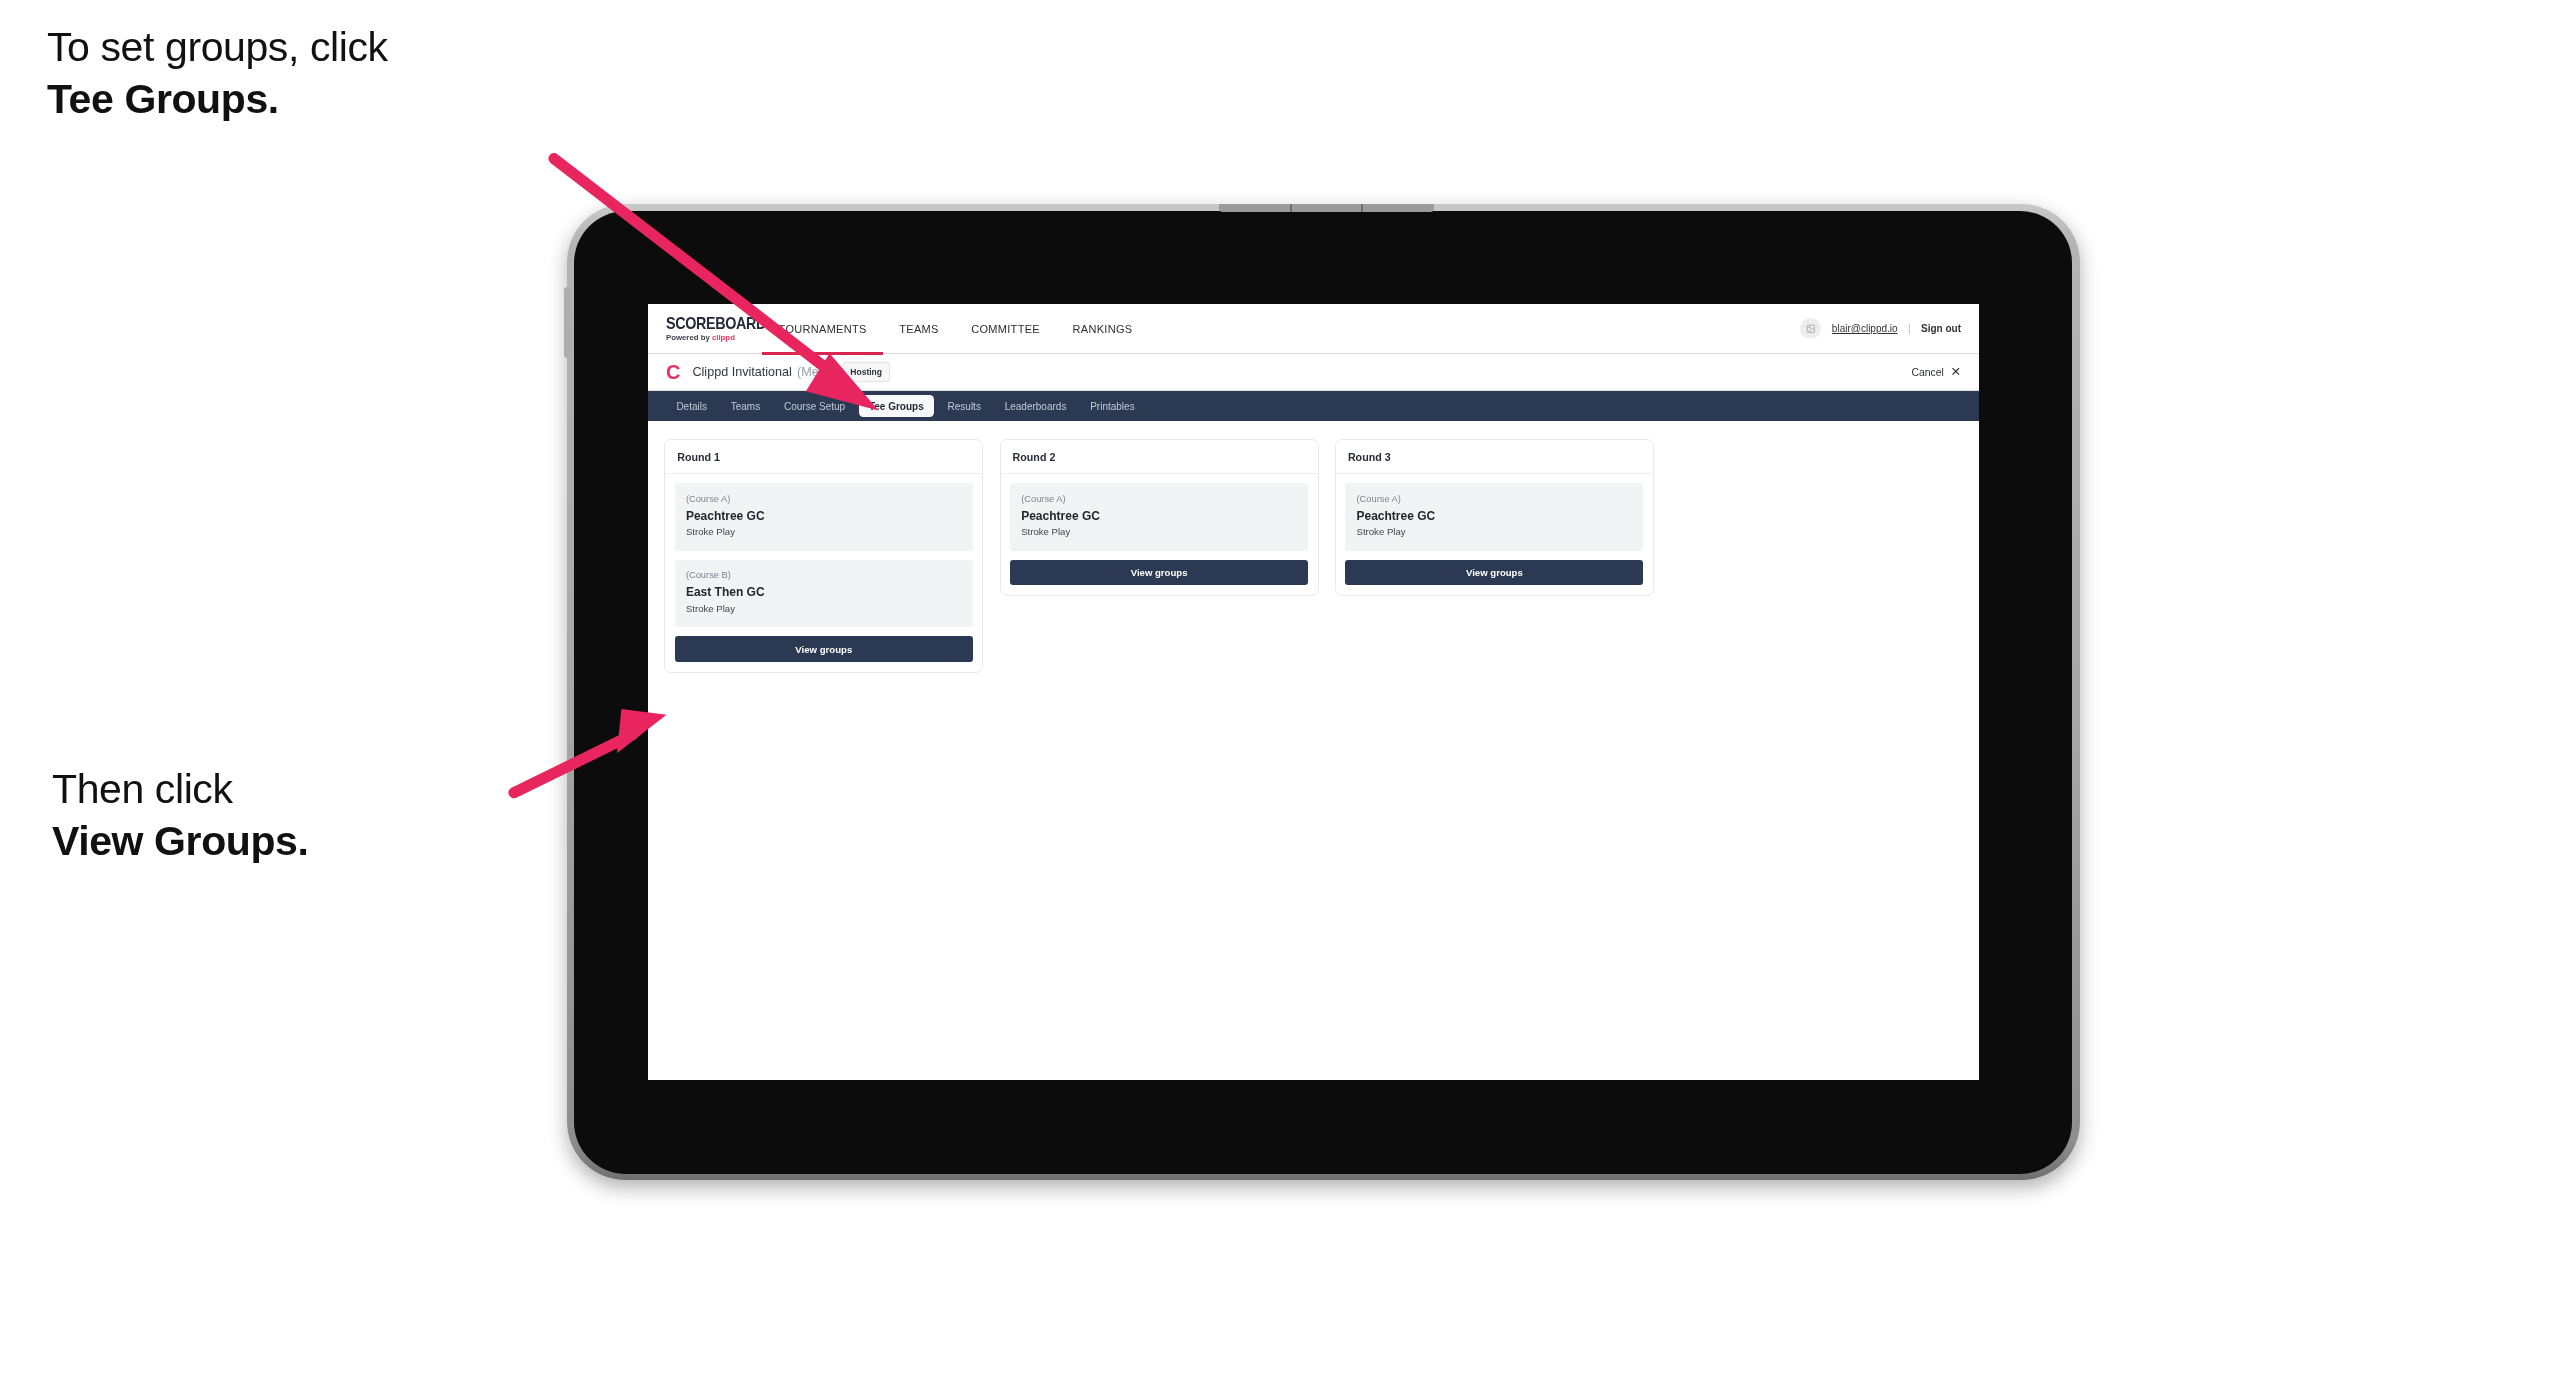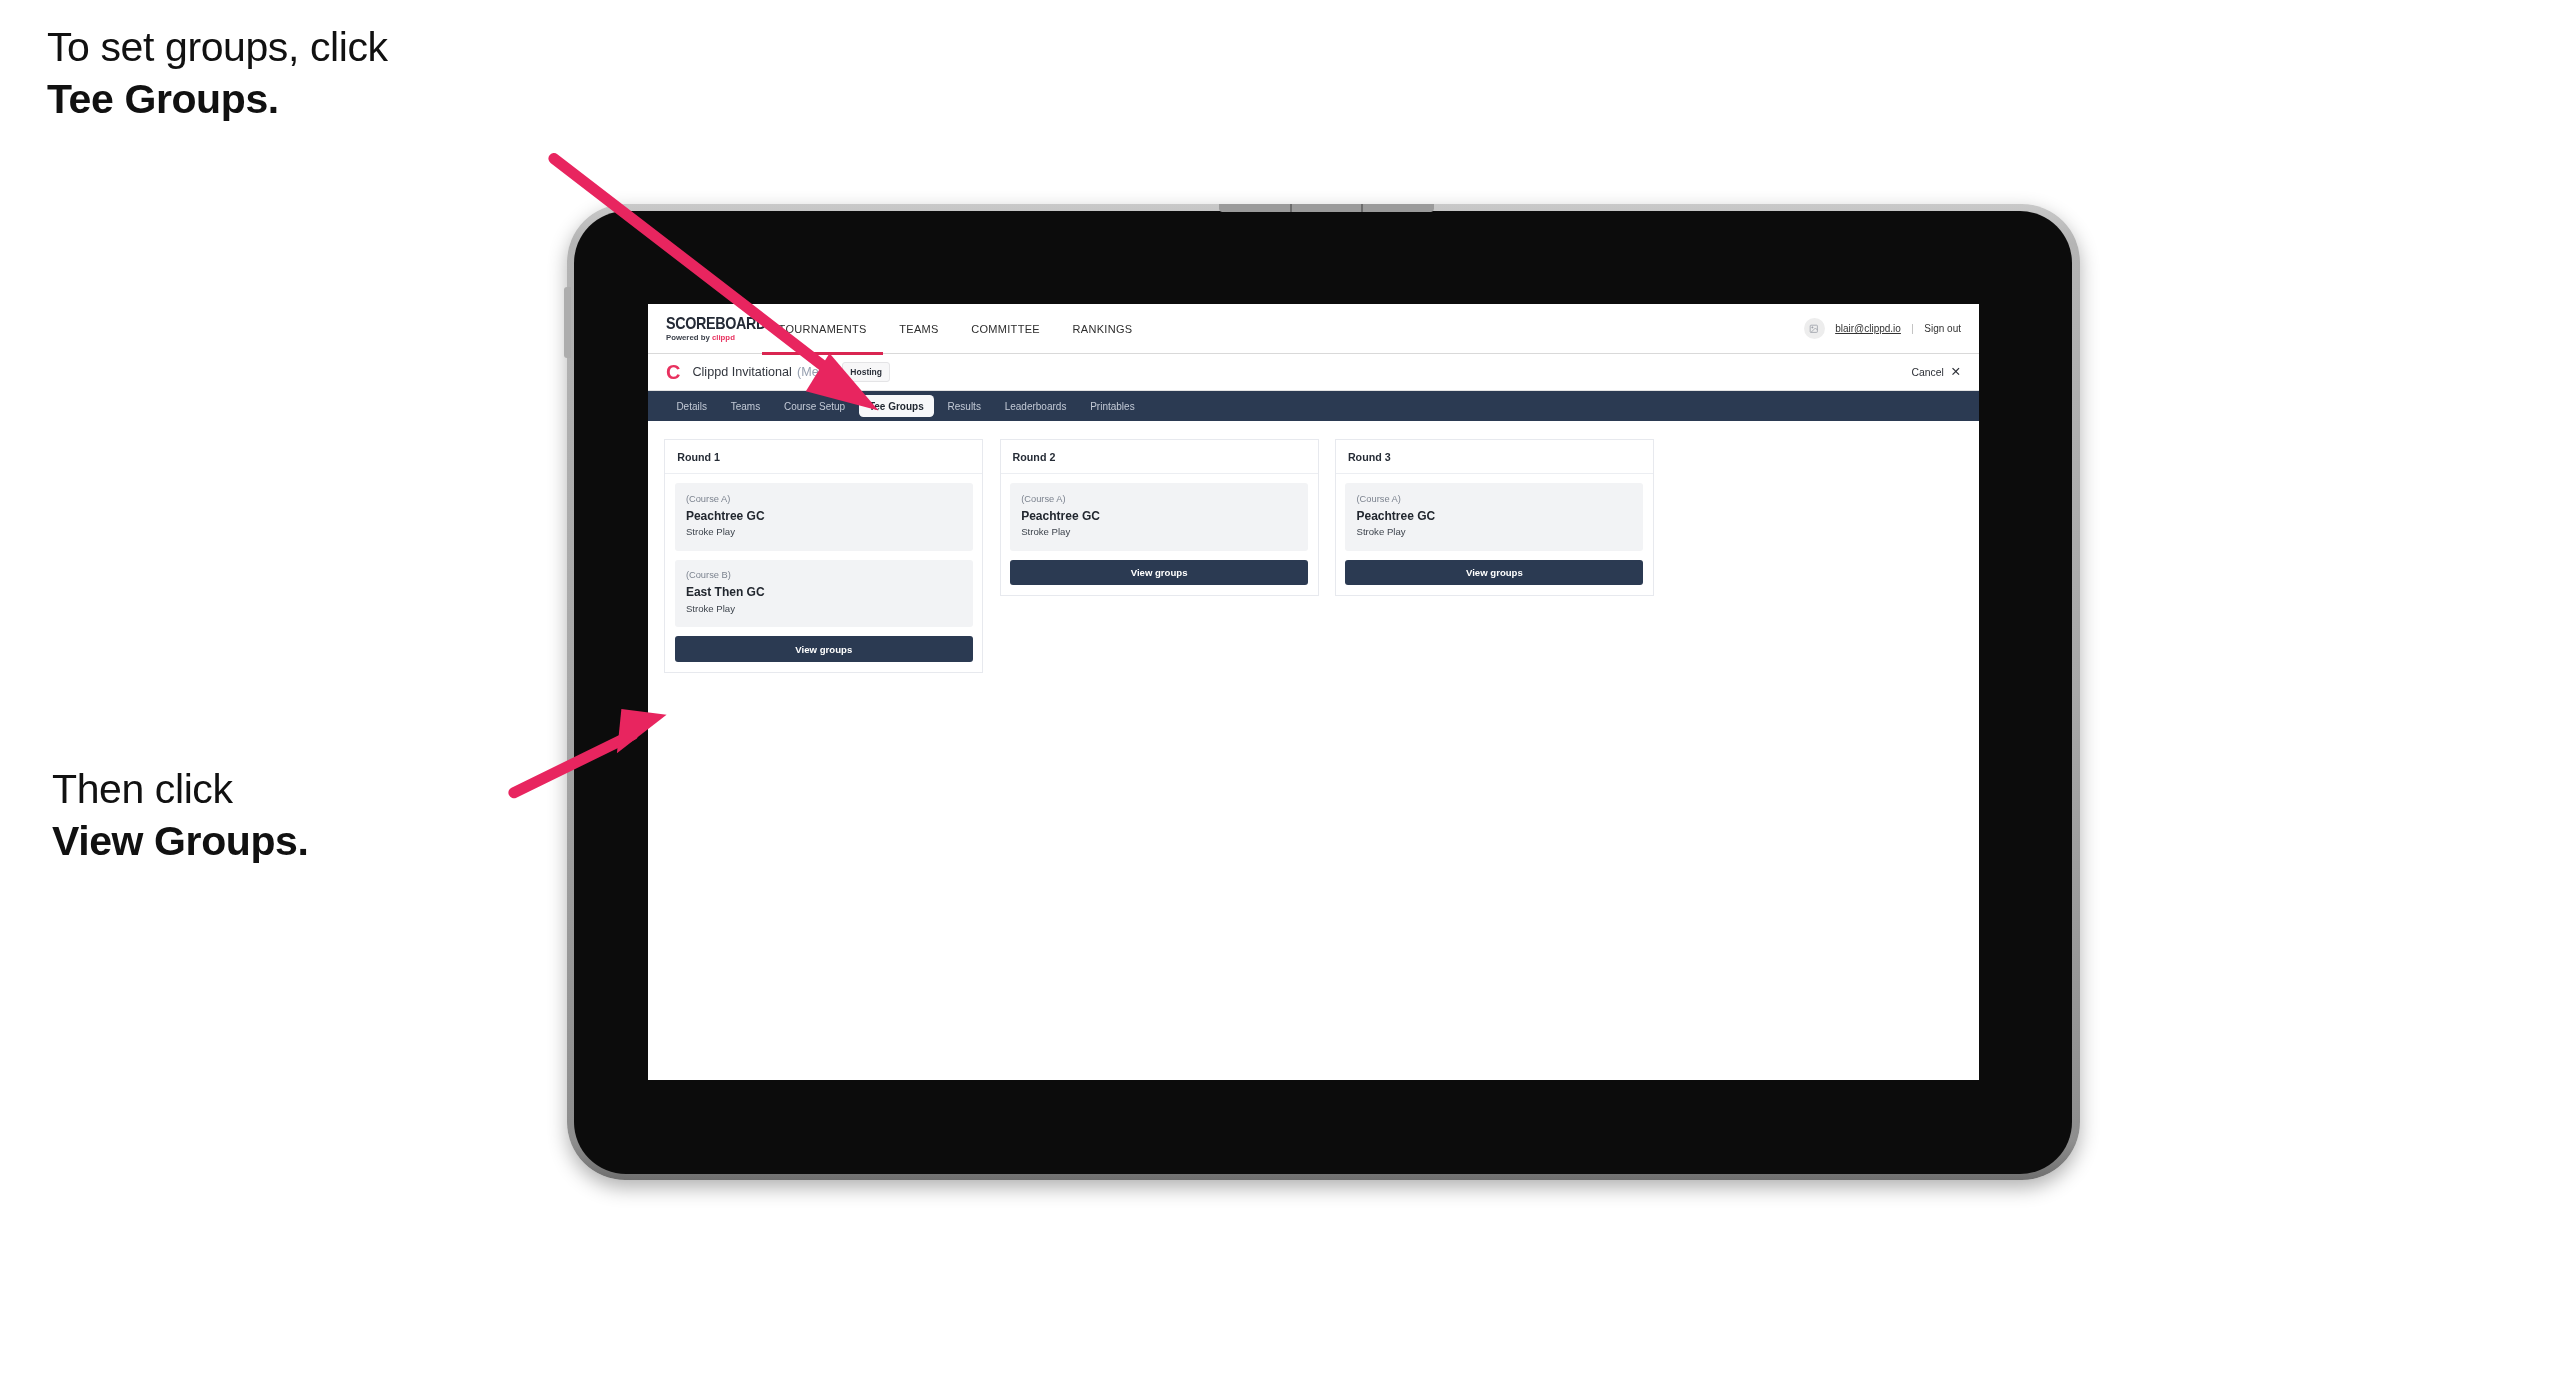--- a/index.html
+++ b/index.html
@@ -110,21 +110,21 @@
     margin-left: auto; margin-right: 18px;
     display: flex; align-items: center; gap: 10.4px;
   }
   #avatar {
     width: 21px; height: 21px; border-radius: 50%;
     background: #ededed; display: flex; align-items: center; justify-content: center;
   }
   #avatar svg { width: 9.6px; height: 9.6px; }
   #user-email { font-size: 10px; color: #333333; text-decoration: underline; }
   .nav-sep { color: #b8b8b8; font-size: 10px; }
-  #sign-out { font-size: 10px; color: #333333; cursor: pointer; }
+  #sign-out { font-size: 10px; color: #333333; cursor: pointer; font-weight: bold; }
 
   
   #tournament-bar {
     height: 37px; background: #ffffff;
     border-bottom: 1.1px solid #e2e2e2;
     display: flex; align-items: center; padding: 0 18px;
   }
   #clippd-mark {
     font-family: "Liberation Sans", sans-serif;
     font-weight: 700; font-size: 20px; color: #e8315f;
@@ -154,21 +154,21 @@
   .stab.active { background: #f7f8fa; color: #1f2630; font-weight: 600; }
 
   
   #content { padding: 18px 16.3px; background: #ffffff; height: calc(100% - 117px); }
   #rounds-grid { display: flex; gap: 16.3px; align-items: flex-start; }
 
   .round-card {
     width: 319px;
     background: #ffffff;
     border: 0.7px solid #e7e9ee;
-    border-radius: 0;
+    border-radius: 7px;
   }
   .round-card-header {
     padding: 9.6px 12px;
     border-bottom: 0.7px solid #eceef2;
   }
   .round-title { font-size: 10.7px; font-weight: 700; color: #262c36; }
   .round-card-body { padding: 9px 9.6px 9.6px 9.6px; }
 
   .course-block {
     background: #f2f3f5;

